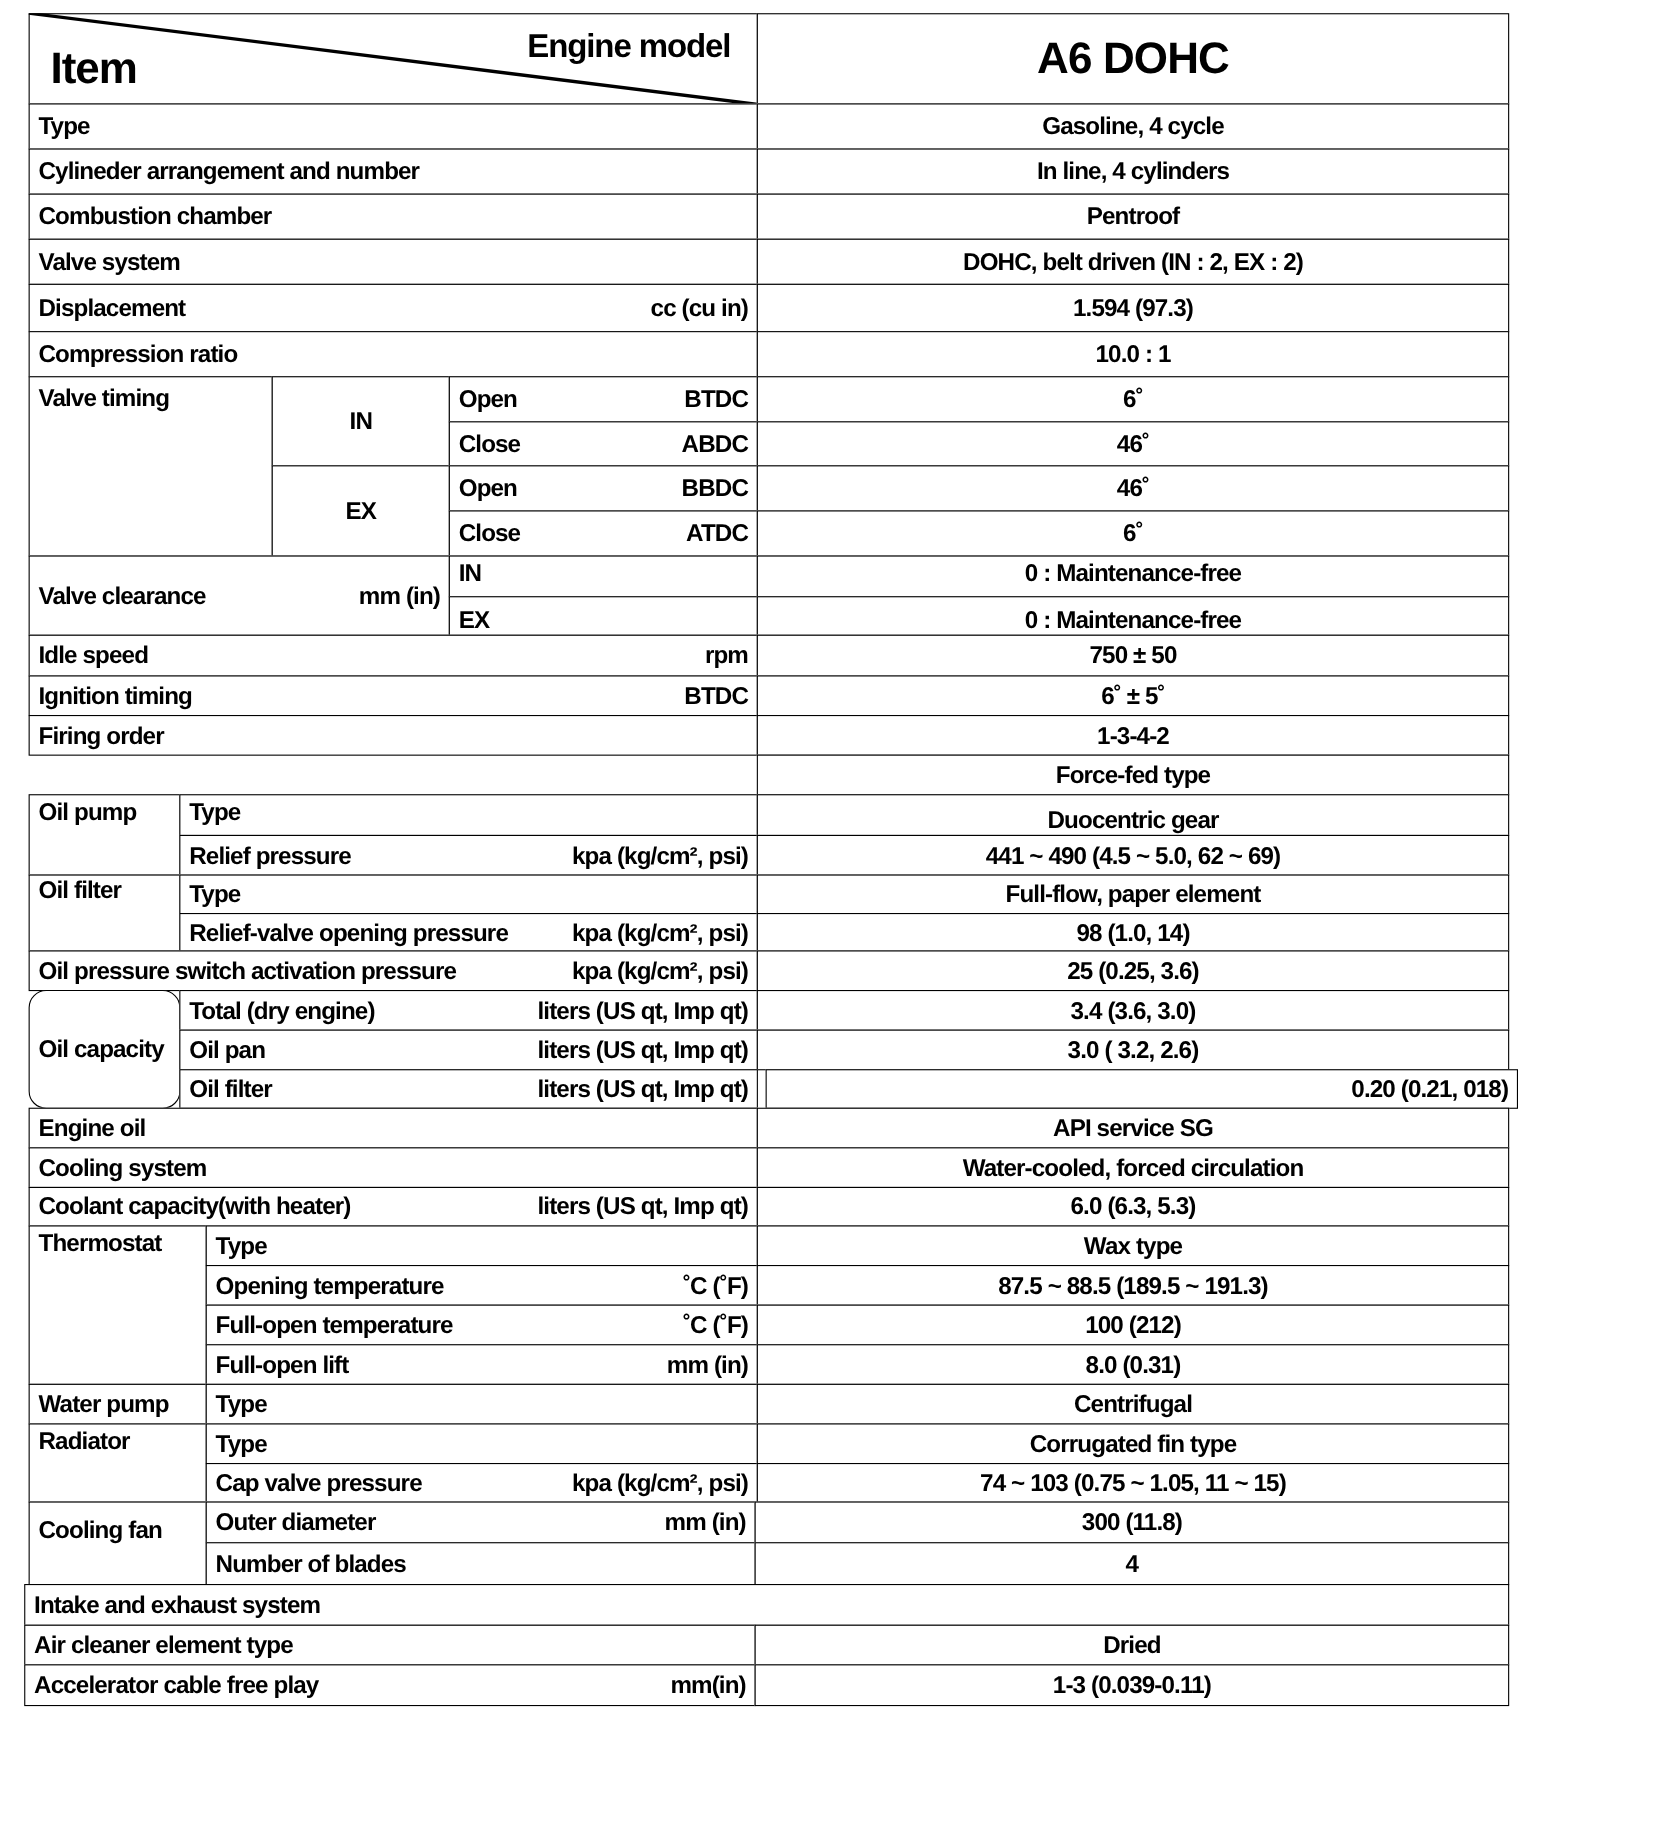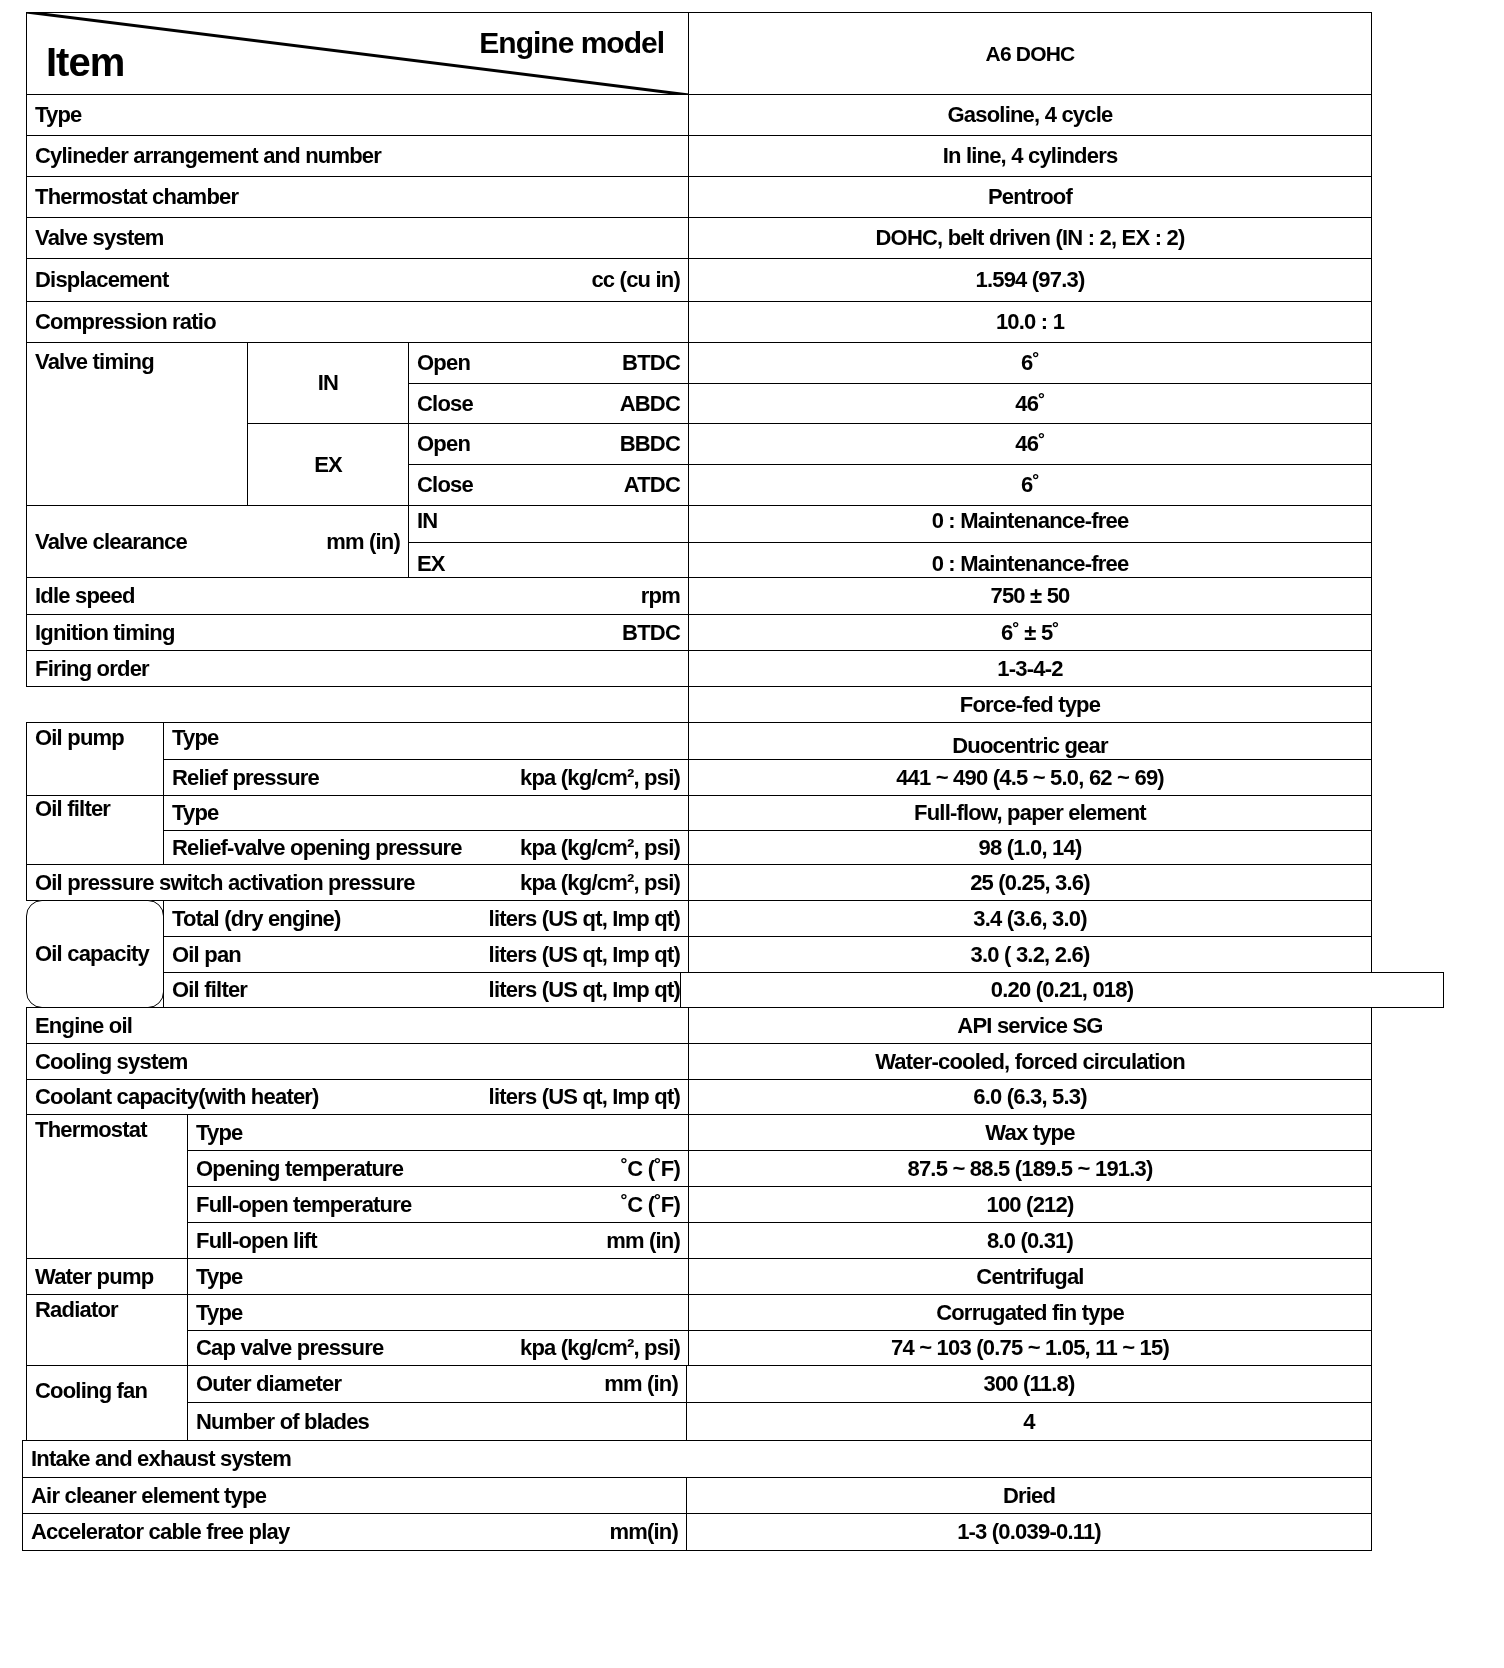--- a/index.html
+++ b/index.html
@@ -9,21 +9,21 @@
   .c { position: absolute; box-sizing: border-box; border: 1.5px solid #000;
        display: flex; align-items: center; padding: 0 8px;
        font-weight: bold; font-size: 22px; letter-spacing: -0.8px; white-space: nowrap;
        background: #fff; }
   .c.top { align-items: flex-start; padding-top: 6px; }
   .c.val { justify-content: center; }
   .c .lbl { flex: 1; }
   .c .unit { margin-left: 8px; }
   .hdr-item { position: absolute; left: 46px; top: 40px; font-size: 40px; font-weight: bold; letter-spacing: -1px; }
   .hdr-model { position: absolute; right: 840px; top: 26px; font-size: 30px; font-weight: bold; letter-spacing: -1px; }
-  .hdr-val { font-size: 21px; }
+  .hdr-val { font-size: 40px; }
   svg.diag { position: absolute; left: 26px; top: 12px; }
 </style>
 </head>
 <body>
 
 <div class="spec">
 
   <div class="c" style="left:26px;top:12px;width:663px;height:83px;"></div>
   <svg class="diag" width="663" height="83">
     <line x1="0" y1="0" x2="663" y2="83" stroke="#000" stroke-width="3"></line>
@@ -42,21 +42,21 @@
     </div>
 
   <div class="c" style="left:26px;top:135px;width:663px;height:42px;">
       <span class="lbl">Cylineder arrangement and number</span>
     </div>
   <div class="c val" style="left:688px;top:135px;width:684px;height:42px;">
       <span>In line, 4 cylinders</span>
     </div>
 
   <div class="c" style="left:26px;top:176px;width:663px;height:42px;">
-      <span class="lbl">Thermostat chamber</span>
+      <span class="lbl">Combustion chamber</span>
     </div>
   <div class="c val" style="left:688px;top:176px;width:684px;height:42px;">
       <span>Pentroof</span>
     </div>
 
   <div class="c" style="left:26px;top:217px;width:663px;height:42px;">
       <span class="lbl">Valve system</span>
     </div>
   <div class="c val" style="left:688px;top:217px;width:684px;height:42px;">
       <span>DOHC, belt driven (IN : 2, EX : 2)</span>
@@ -216,21 +216,21 @@
       <span class="lbl">Oil pan</span>
       <span class="unit">liters (US qt, Imp qt)</span>
     </div>
   <div class="c val" style="left:688px;top:936px;width:684px;height:37px;">
       <span>3.0 ( 3.2, 2.6)</span>
     </div>
   <div class="c" style="left:163px;top:972px;width:526px;height:36px;">
       <span class="lbl">Oil filter</span>
       <span class="unit">liters (US qt, Imp qt)</span>
     </div>
-  <div class="c val" style="left:680px;top:972px;width:764px;height:36px;">
+  <div class="c val" style="left:696px;top:972px;width:684px;height:36px;justify-content:flex-end;">
       <span>0.20 (0.21, 018)</span>
     </div>
 
   <div class="c" style="left:26px;top:1007px;width:663px;height:37px;">
       <span class="lbl">Engine oil</span>
     </div>
   <div class="c val" style="left:688px;top:1007px;width:684px;height:37px;">
       <span>API service SG</span>
     </div>
 

